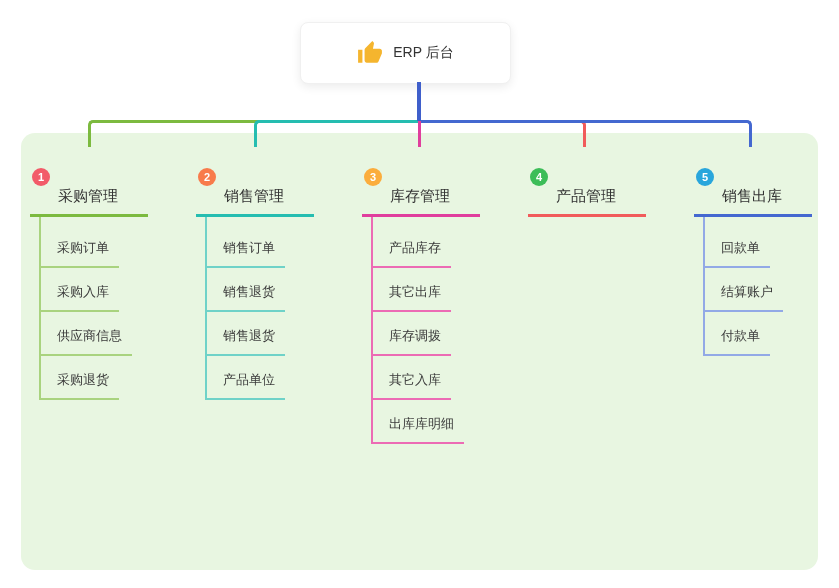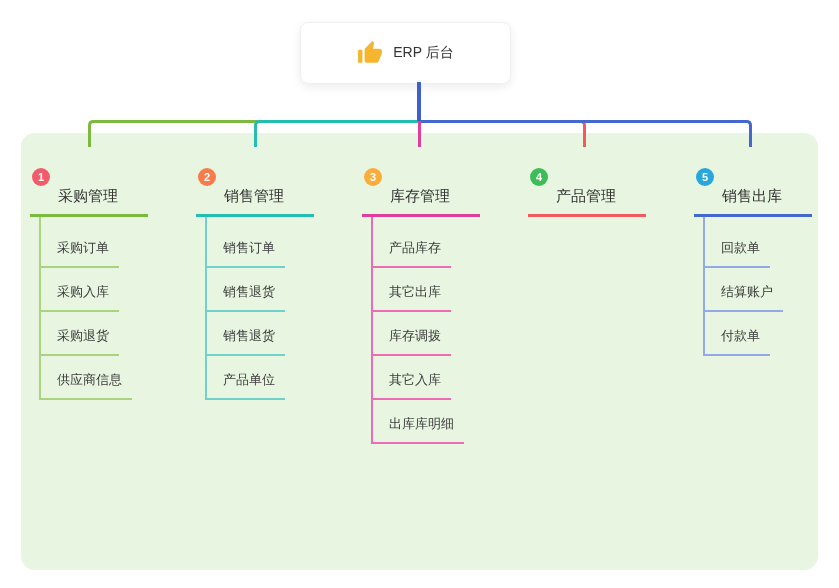--- a/index.html
+++ b/index.html
@@ -85,24 +85,24 @@
           <div class="branch-label">采购管理</div>
         </div>
         <div class="children">
           <div class="child">
             <div class="child-label">采购订单</div>
           </div>
           <div class="child">
             <div class="child-label">采购入库</div>
           </div>
           <div class="child">
-            <div class="child-label">采购退货</div>
+            <div class="child-label">供应商信息</div>
           </div>
           <div class="child">
-            <div class="child-label">供应商信息</div>
+            <div class="child-label">采购退货</div>
           </div>
         </div>
       </div>
       <div class="branch" style="left: 196px; --c: #25BDB0; --cl: #6FD2C8;">
         <div class="branch-header">
           <div class="badge" style="background: rgb(248, 123, 75);">2</div>
           <div class="branch-label">销售管理</div>
         </div>
         <div class="children">
           <div class="child">

